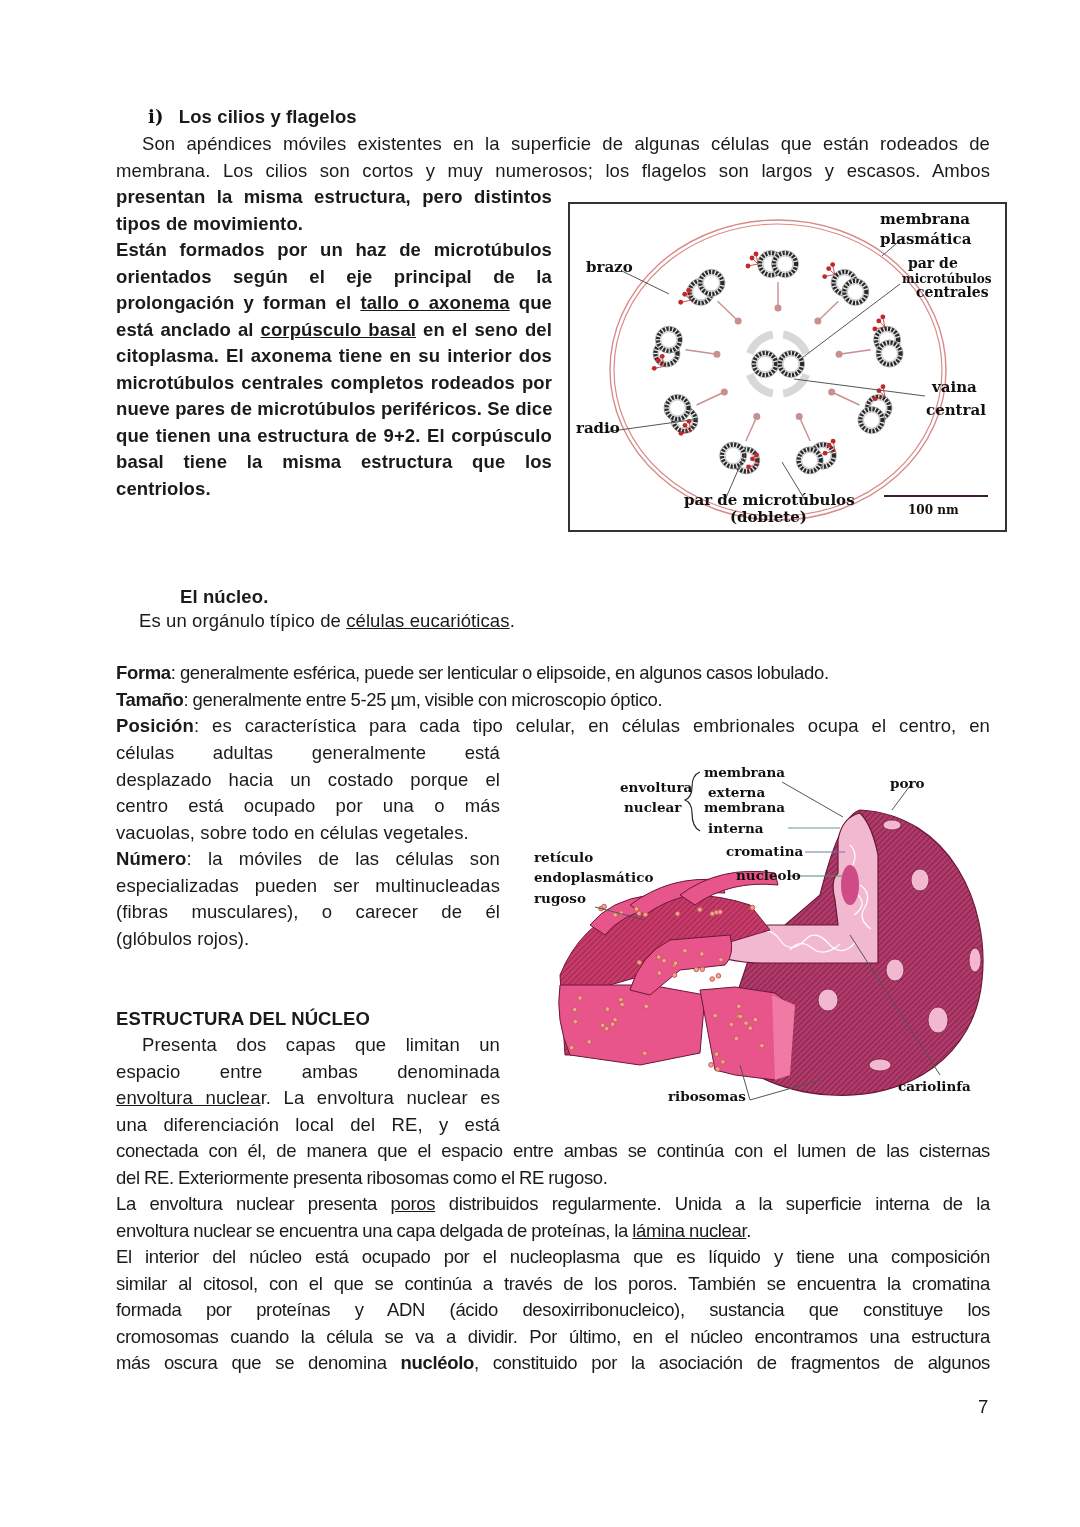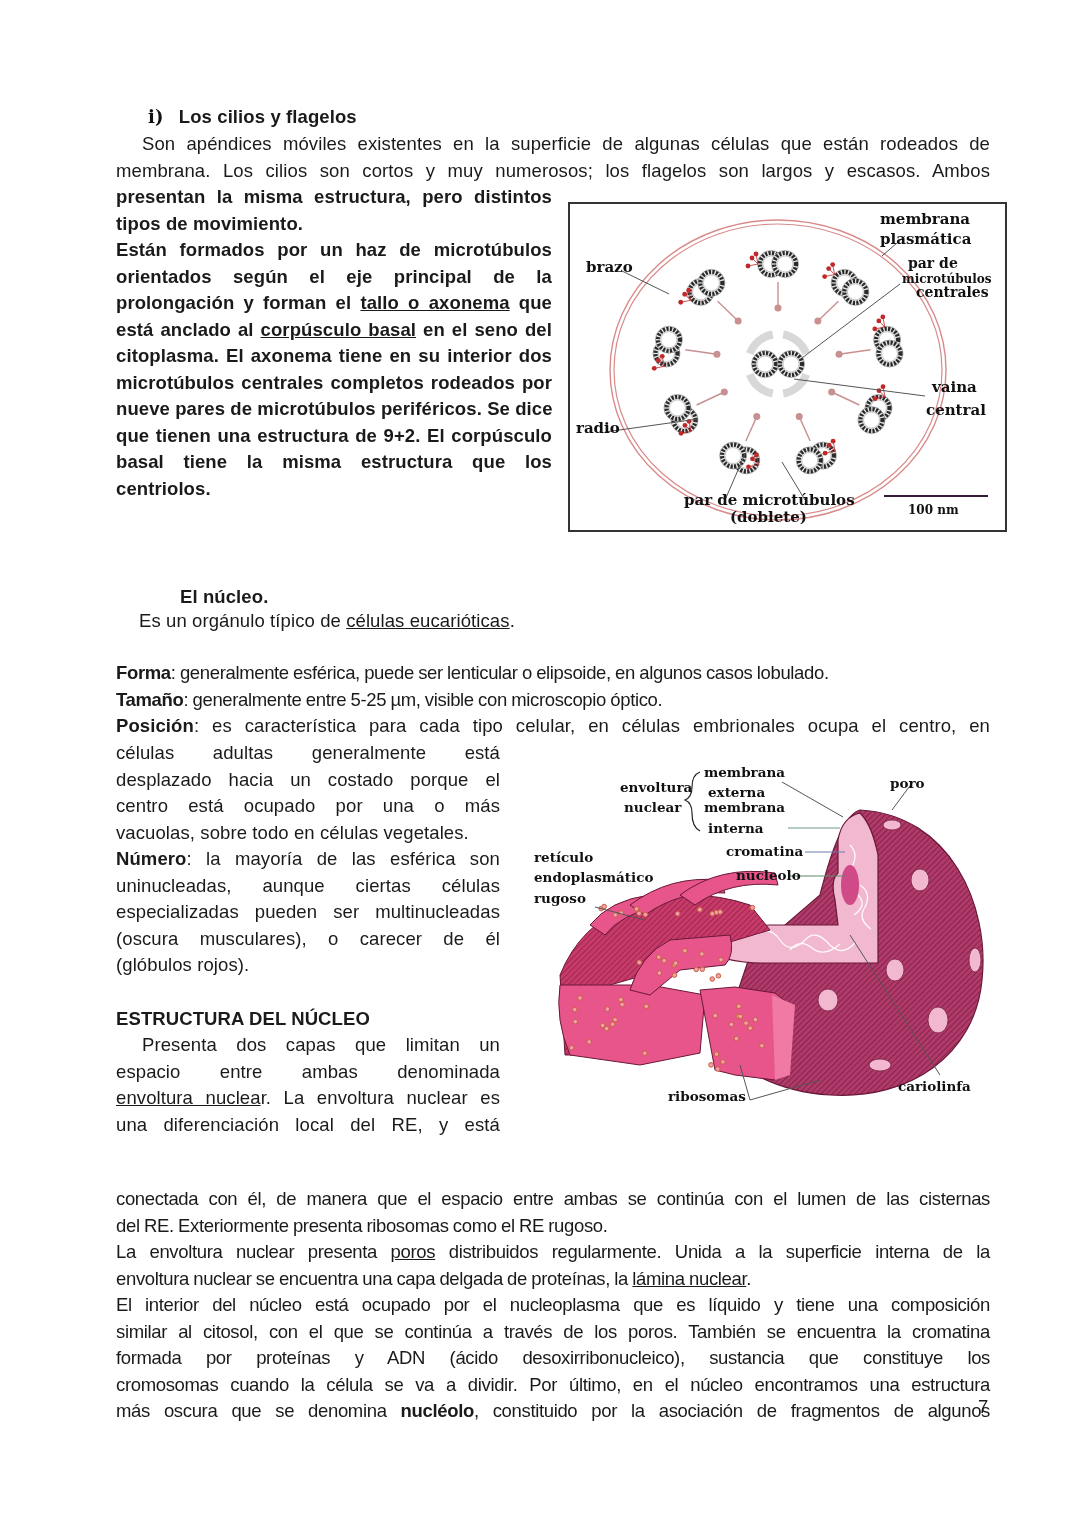--- a/index.html
+++ b/index.html
@@ -310,24 +310,23 @@
     <span class="line cond"><span class="b">Forma</span><span>: generalmente esférica, puede ser lenticular o elipsoide, en algunos casos lobulado.</span></span>
     <span class="line cond"><span class="b">Tamaño</span><span>: generalmente entre 5-25 µm, visible con microscopio óptico.</span></span>
     <span class="line just"><span class="b">Posición</span><span>: es característica para cada tipo celular, en células embrionales ocupa el centro, en</span></span>
   </div>
 
   <div class="txt" style="left:116px; top:740px; width:384px;">
     <span class="line just">células adultas generalmente está</span>
     <span class="line just">desplazado hacia un costado porque el</span>
     <span class="line just">centro está ocupado por una o más</span>
     <span class="line last">vacuolas, sobre todo en células vegetales.</span>
-    <span class="line just"><span class="b">Número</span><span>: la mayoría de las esférica son</span></span>
-    <span class="line just">uninucleadas, aunque ciertas células</span>
+    <span class="line just"><span class="b">Número</span><span>: la móviles de las células son</span></span>
     <span class="line just">especializadas pueden ser multinucleadas</span>
-    <span class="line just">(oscura musculares), o carecer de él</span>
+    <span class="line just">(fibras musculares), o carecer de él</span>
     <span class="line last">(glóbulos rojos).</span>
   </div>
 
   <svg id="nucleus-svg" style="position:absolute; left:520px; top:755px;" width="490" height="360" viewBox="0 0 490 360">
     <defs>
       <pattern id="hatch" width="4" height="4" patternUnits="userSpaceOnUse" patternTransform="rotate(45)">
         <rect width="4" height="4" fill="#b03a6a"></rect>
         <line x1="0" y1="0" x2="0" y2="4" stroke="#7a1e45" stroke-width="1.6"></line>
       </pattern>
       <pattern id="hatchEr" width="4" height="4" patternUnits="userSpaceOnUse" patternTransform="rotate(45)">
@@ -457,21 +456,21 @@
 
   <div class="txt b" style="left:116px; top:1006px;">ESTRUCTURA DEL NÚCLEO</div>
 
   <div class="txt" style="left:116px; top:1032px; width:384px;">
     <span class="line just" style="padding-left:26px;">Presenta dos capas que limitan un</span>
     <span class="line just">espacio entre ambas denominada</span>
     <span class="line just"><span class="u">envoltura nuclea</span><span>r. La envoltura nuclear es</span></span>
     <span class="line just">una diferenciación local del RE, y está</span>
   </div>
 
-  <div class="txt cond" style="left:116px; top:1138px; width:874px;margin-top:48px;">
+  <div class="txt cond" style="left:116px; top:1138px; width:874px;">
     <span class="line just">conectada con él, de manera que el espacio entre ambas se continúa con el lumen de las cisternas</span>
     <span class="line last">del RE. Exteriormente presenta ribosomas como el RE rugoso.</span>
     <span class="line just"><span>La envoltura nuclear presenta </span><span class="u">poros</span><span> distribuidos regularmente. Unida a la superficie interna de la</span></span>
     <span class="line last"><span>envoltura nuclear se encuentra una capa delgada de proteínas, la </span><span class="u">lámina nuclear</span><span>.</span></span>
     <span class="line just">El interior del núcleo está ocupado por el nucleoplasma que es líquido y tiene una composición</span>
     <span class="line just">similar al citosol, con el que se continúa a través de los poros. También se encuentra la cromatina</span>
     <span class="line just">formada por proteínas y ADN (ácido desoxirribonucleico), sustancia que constituye los</span>
     <span class="line just">cromosomas cuando la célula se va a dividir. Por último, en el núcleo encontramos una estructura</span>
     <span class="line just"><span>más oscura que se denomina </span><span class="b">nucléolo</span><span>, constituido por la asociación de fragmentos de algunos</span></span>
   </div>

